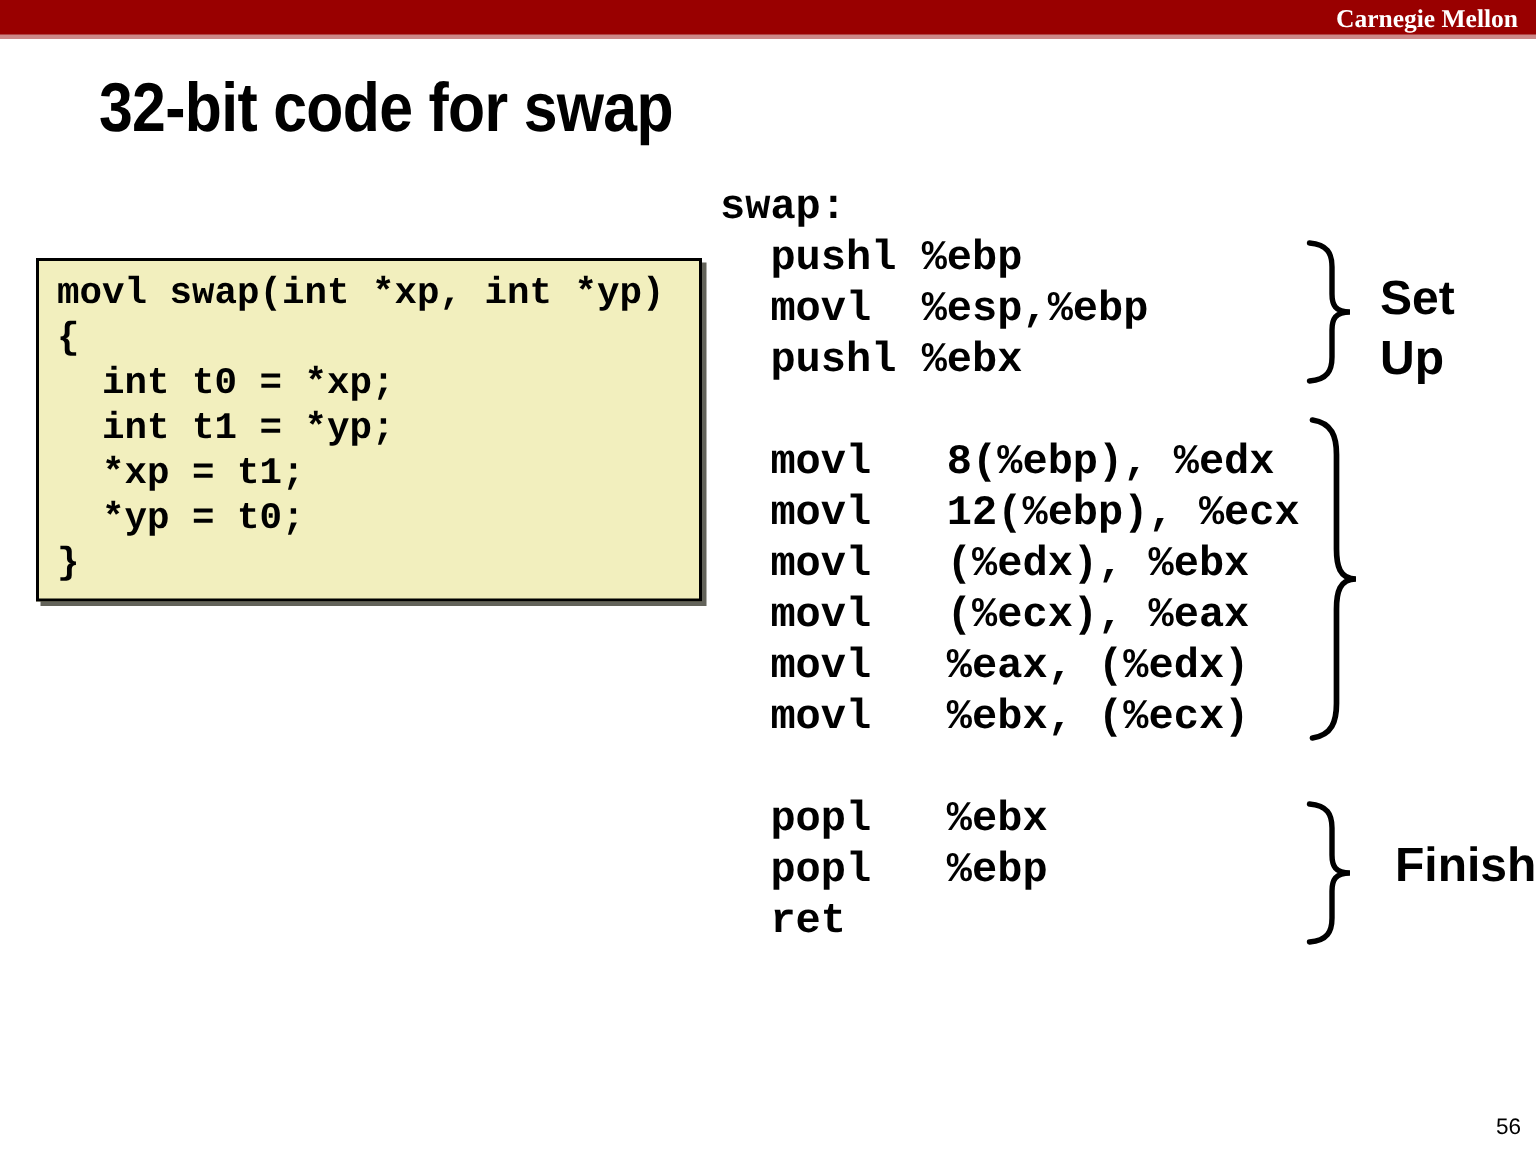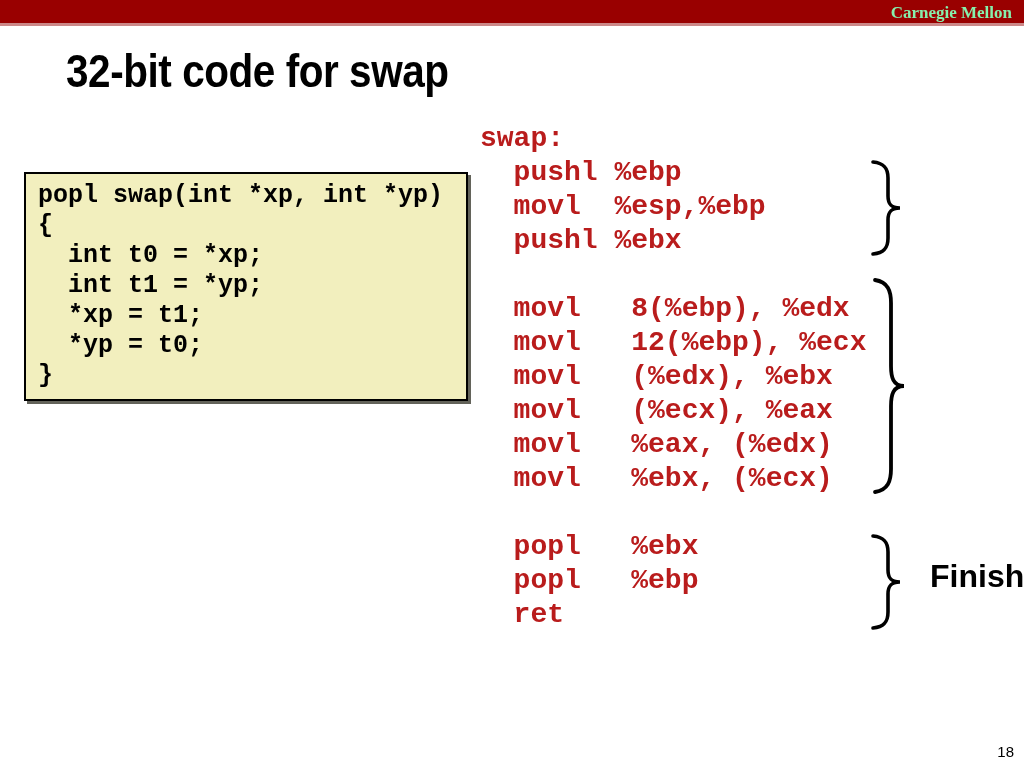--- a/index.html
+++ b/index.html
@@ -19,21 +19,21 @@
     position: absolute;
     top: 0; left: 0; right: 0;
     height: 26px;
     background: #990000;
     border-bottom: 3px solid #cc8888;
     text-align: right;
   }
   .banner .brand {
     display: inline-block;
     padding-right: 12px;
-    color: #86efac;
+    color: #ffffff;
     font-family: "Liberation Serif", serif;
     font-weight: bold;
     font-size: 17px;
     line-height: 26px;
   }
 
   
   .title {
     position: absolute;
     left: 66px;
@@ -71,21 +71,21 @@
   
   .asm pre {
     position: absolute;
     left: 480px;
     top: 122px;
     margin: 0;
     font-family: "Liberation Mono", monospace;
     font-weight: bold;
     font-size: 28px;
     line-height: 34px;
-    color: #b91c1c;
+    color: #000000;
     white-space: pre;
   }
 
   
   .brace { position: absolute; }
   .brace svg { display: block; }
 
   
   .section-label {
     position: absolute;
@@ -114,21 +114,21 @@
 
 <div class="slide">
 
   <div class="banner">
     <span class="brand">Carnegie Mellon</span>
   </div>
 
   <h1 class="title">32-bit code for swap</h1>
 
   <div class="code-box">
-    <pre>popl swap(int *xp, int *yp)
+    <pre>movl swap(int *xp, int *yp)
 {
   int t0 = *xp;
   int t1 = *yp;
   *xp = t1;
   *yp = t0;
 }</pre>
   </div>
 
   <div class="asm">
     <pre>swap:
@@ -159,17 +159,19 @@
       <path d="M3,3 C16,5 19,14 19,26 L19,89 C19,100 21,109 32,109 C21,109 19,118 19,129 L19,192 C19,204 16,213 3,215" stroke="#000000" stroke-width="3.8" stroke-linecap="round" fill="none"></path>
     </svg>
   </div>
 
   <div class="brace" style="left:870px; top:533px;">
     <svg width="32" height="98" viewBox="0 0 32 98" fill="none" xmlns="http://www.w3.org/2000/svg">
       <path d="M3,3 C15,4 18,10 18,19 L18,37 C18,44 20,49 30,49 C20,49 18,54 18,61 L18,79 C18,88 15,94 3,95" stroke="#000000" stroke-width="3.6" stroke-linecap="round" fill="none"></path>
     </svg>
   </div>
 
+  <div class="section-label label-setup">Set
+Up</div>
   <div class="section-label label-finish">Finish</div>
 
-  <div class="page-number">18</div>
+  <div class="page-number">56</div>
 
 </div>
 
 </body></html>

